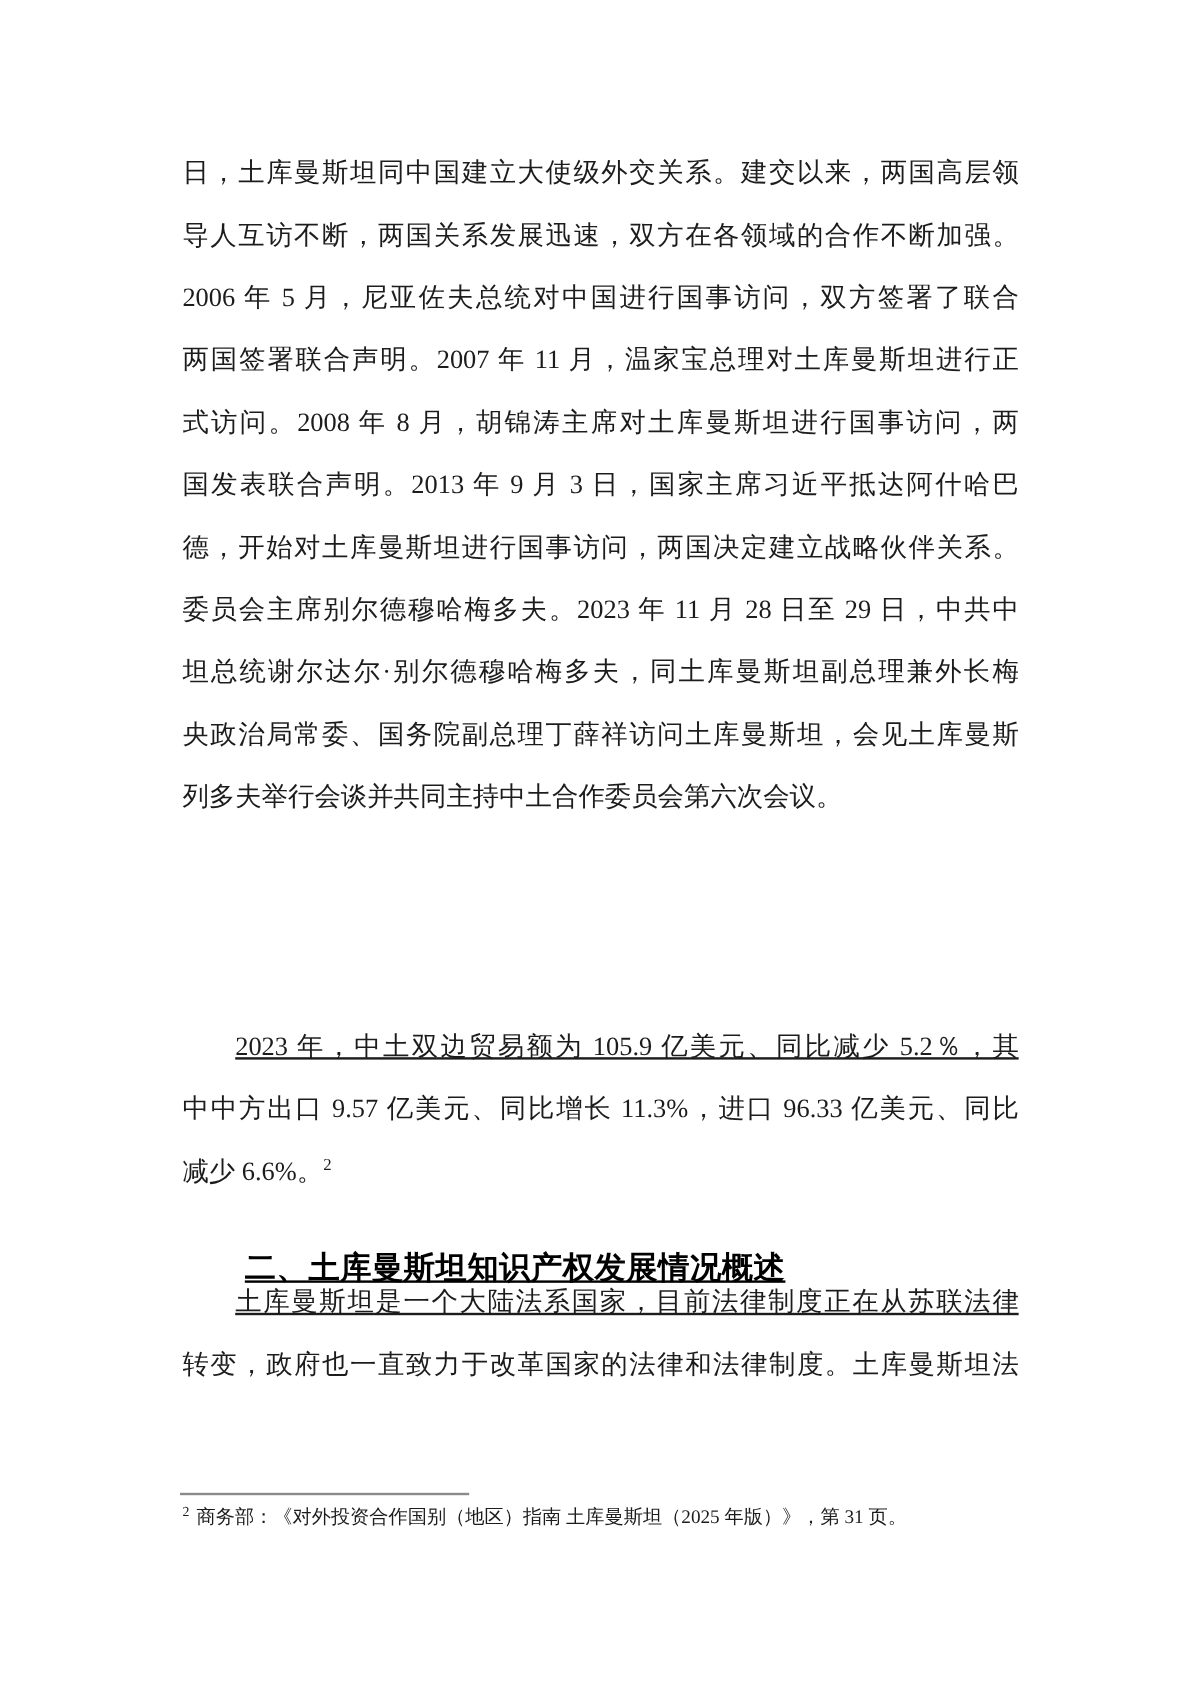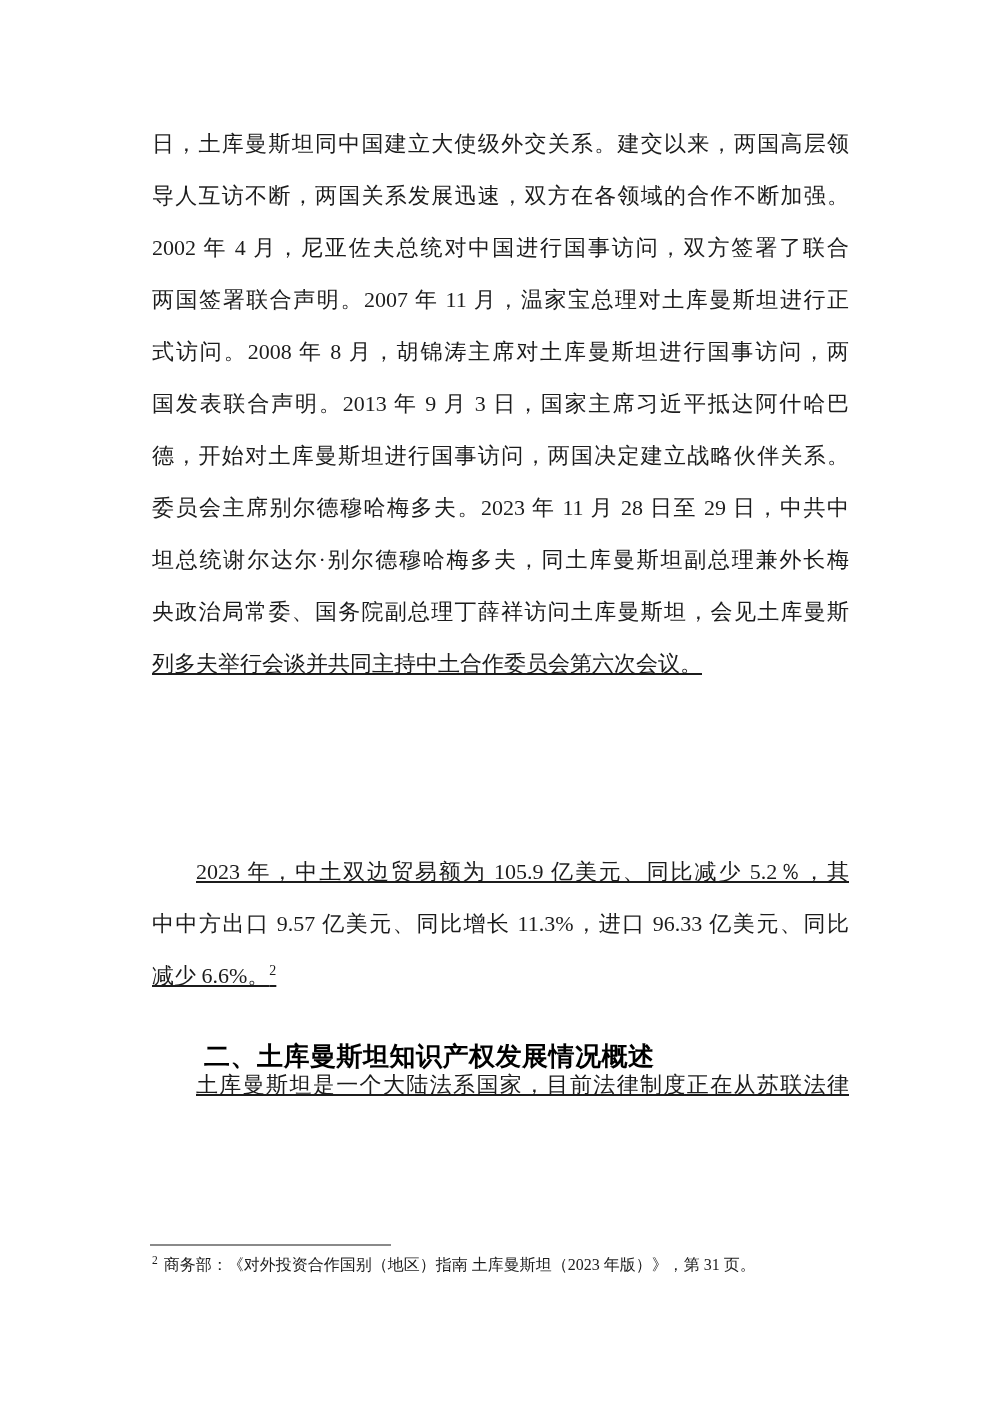--- a/index.html
+++ b/index.html
@@ -23,37 +23,37 @@
     height: 52px;
     text-align: justify;
     text-align-last: justify;
     text-justify: inter-character;
     white-space: normal;
     overflow: hidden;
   }
   .line.lastline {
     text-align: left;
     text-align-last: left;
-    text-decoration: underline;
   }
   .line.indent2 { text-indent: 44px; text-decoration: underline; }
   #para1 { top: 118px; }
   #para2 { top: 846px; }
   #para3 { top: 1059px; }
   .section-heading {
     position: absolute;
     left: 204px;
     top: 1036px;
     font-family: "Liberation Sans", "DejaVu Sans", sans-serif;
     font-weight: 700;
     font-size: 26px;
     line-height: 40px;
     color: #000000;
     letter-spacing: 0.5px;
     white-space: nowrap;
+    text-decoration: underline;
   }
   .supref {
     font-size: 14px;
     vertical-align: 8px;
     line-height: 0;
   }
   .footnote-sep {
     position: absolute;
     left: 150px;
     top: 1244px;
@@ -79,42 +79,43 @@
   }
 </style>
 </head>
 <body>
 
 <div class="page">
 
   <div class="block" id="para1">
     <div class="line">日，土库曼斯坦同中国建立大使级外交关系。建交以来，两国高层领</div>
     <div class="line">导人互访不断，两国关系发展迅速，双方在各领域的合作不断加强。</div>
-    <div class="line">2002 年 4 月，尼亚佐夫总统对中国进行国事访问，双方签署了联合</div>
+    <div class="line">2006 年 5 月，尼亚佐夫总统对中国进行国事访问，双方签署了联合</div>
     <div class="line">两国签署联合声明。2007 年 11 月，温家宝总理对土库曼斯坦进行正</div>
     <div class="line">式访问。2008 年 8 月，胡锦涛主席对土库曼斯坦进行国事访问，两</div>
     <div class="line">国发表联合声明。2013 年 9 月 3 日，国家主席习近平抵达阿什哈巴</div>
     <div class="line">德，开始对土库曼斯坦进行国事访问，两国决定建立战略伙伴关系。</div>
     <div class="line">委员会主席别尔德穆哈梅多夫。2023 年 11 月 28 日至 29 日，中共中</div>
     <div class="line">坦总统谢尔达尔·别尔德穆哈梅多夫，同土库曼斯坦副总理兼外长梅</div>
     <div class="line">央政治局常委、国务院副总理丁薛祥访问土库曼斯坦，会见土库曼斯</div>
     <div class="line lastline">列多夫举行会谈并共同主持中土合作委员会第六次会议。</div>
   </div>
 
   <div class="block" id="para2">
     <div class="line indent2">2023 年，中土双边贸易额为 105.9 亿美元、同比减少 5.2％，其</div>
     <div class="line">中中方出口 9.57 亿美元、同比增长 11.3%，进口 96.33 亿美元、同比</div>
     <div class="line lastline"><span>减少 6.6%。</span><span class="supref">2</span></div>
   </div>
 
   <div class="section-heading">二、土库曼斯坦知识产权发展情况概述</div>
 
   <div class="block" id="para3">
     <div class="line indent2">土库曼斯坦是一个大陆法系国家，目前法律制度正在从苏联法律</div>
+    <div class="line">转变，政府也一直致力于改革国家的法律和法律制度。土库曼斯坦法</div>
   </div>
 
   <div class="footnote-sep"></div>
 
   <div class="footnote">
-    <span class="fnmarker">2</span><span>商务部：《对外投资合作国别（地区）指南 土库曼斯坦（2023 年版）》，第 31 页。</span>
+    <span class="fnmarker">2</span><span>商务部：《对外投资合作国别（地区）指南 土库曼斯坦（2025 年版）》，第 31 页。</span>
   </div>
 
 </div>
 
 </body></html>

